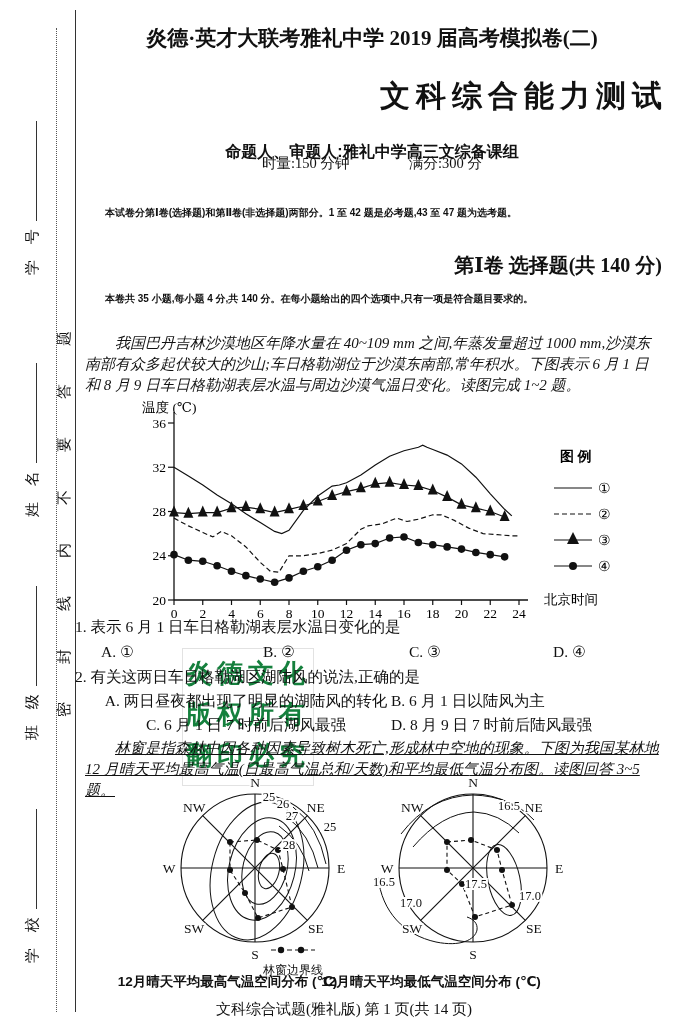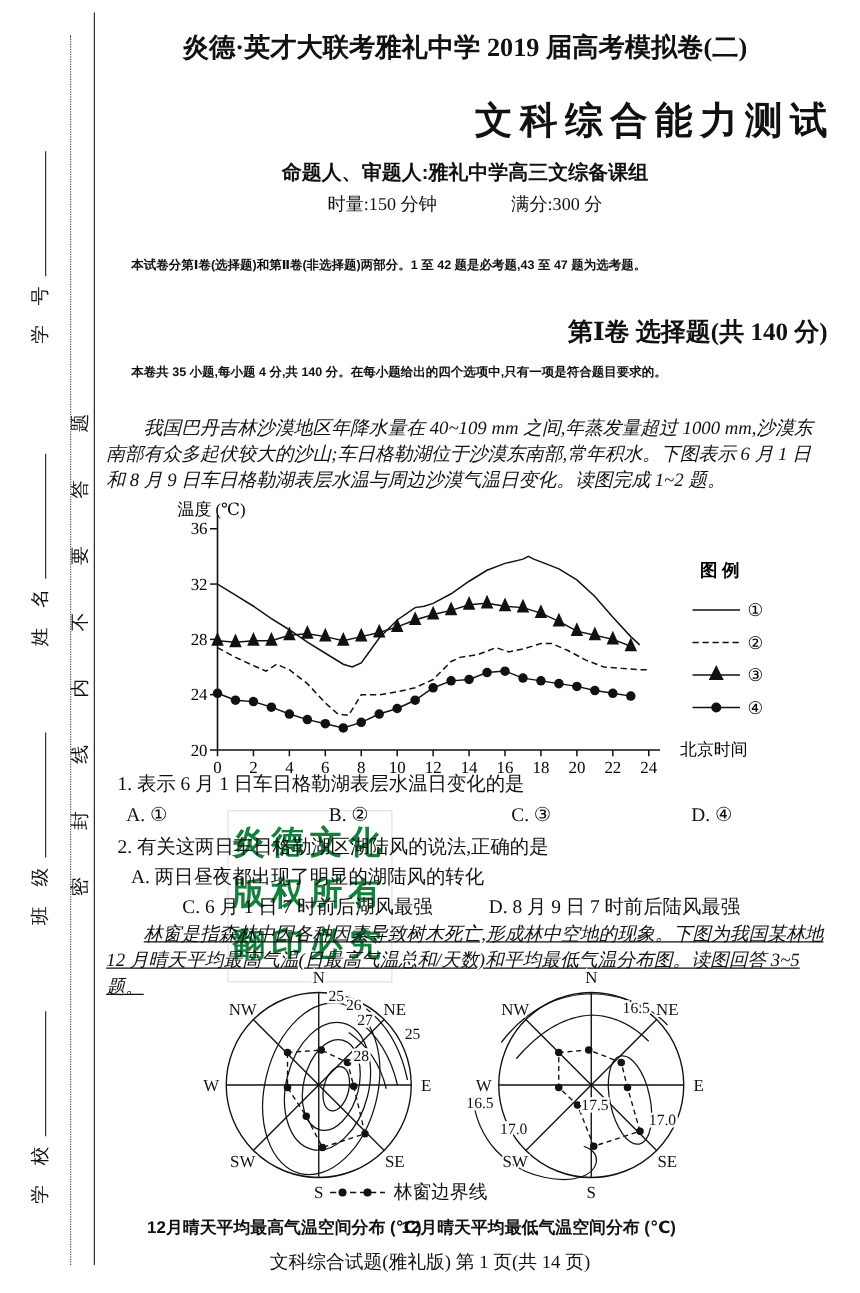--- a/index.html
+++ b/index.html
@@ -26,51 +26,51 @@
     left:182px;top:648px;width:130px;height:132px;border:1px solid #e2e2e2;
     color:#15803d;font-weight:bold;font-size:26px;letter-spacing:5px;
     line-height:41px;text-align:center;padding-top:4px;
     font-family:"Liberation Serif",serif;
   }
   
   .hdr-series{left:76px;top:24px;width:592px;text-align:center;font-size:21px;font-weight:bold;
     font-family:Liberation Serif, serif;}
   .hdr-title{left:76px;top:76px;width:592px;text-align:right;font-size:30px;font-weight:bold;
     letter-spacing:6px;font-family:"Liberation Sans","DejaVu Sans",sans-serif;}
-  .hdr-authors{left:76px;top:128px;width:592px;text-align:center;font-size:16px;font-weight:bold;
+  .hdr-authors{left:76px;top:142px;width:592px;text-align:center;font-size:16px;font-weight:bold;
     font-family:"Liberation Sans","DejaVu Sans",sans-serif;}
   .hdr-meta{left:76px;top:154px;width:592px;text-align:center;font-size:14.5px;}
   .hdr-meta span{margin:0 28px;}
   
   .para-hei{left:85px;top:0;width:577px;font-size:10px;line-height:22px;font-weight:bold;
     font-family:"Liberation Sans","DejaVu Sans",sans-serif;text-indent:2em;}
   .intro{top:202px;}
   .sec-title{left:85px;top:252px;width:577px;text-align:right;font-size:20px;font-weight:bold;}
   .sec-note{top:288px;}
   .para-kai{left:85px;top:0;width:577px;font-size:15px;line-height:21px;font-style:italic;
     text-indent:2em;}
   .passage1{top:333px;font-style:italic;}
   .passage2{top:738px;text-decoration:underline;}
   
-  .qstem{left:94px;width:590px;font-size:15.5px;}
+  .qstem{left:75px;width:590px;font-size:15.5px;}
   .q1stem{top:617px;}
   .q1opts{left:101px;top:643px;width:580px;font-size:15.5px;display:flex;}
   .q1opts span:nth-child(1){width:162px;}
   .q1opts span:nth-child(2){width:146px;}
   .q1opts span:nth-child(3){width:144px;}
   .q2stem{top:667px;}
   .q2row{left:101px;width:580px;font-size:15.5px;display:flex;}
   .q2row span:nth-child(1){width:290px;text-align:center;}
   .q2row1{top:691px;}
   .q2row2{top:715px;}
   
   .line-chart{left:136px;top:398px;}
   .polar-left{left:158px;top:774px;}
   .polar-right{left:368px;top:774px;}
-  .gap-legend{left:263px;top:944px;font-size:15px;display:flex;align-items:center;gap:6px;}
+  .gap-legend{left:263px;top:944px;font-size:12px;display:flex;align-items:center;gap:6px;flex-direction:column;}
   .caption{position:absolute;font-size:13.5px;font-weight:bold;text-align:center;
     font-family:"Liberation Sans","DejaVu Sans",sans-serif;}
   .cap1{left:85px;top:973px;width:285px;}
   .cap2{left:300px;top:973px;width:262px;}
   .footer{left:0;top:1000px;width:688px;text-align:center;font-size:15px;}
   svg text{font-family:"Liberation Serif","DejaVu Serif",serif;}
 </style>
 </head>
 <body>
 
@@ -226,20 +226,21 @@
   <span>C. ③</span>
   <span>D. ④</span>
 </div>
 
 <div class="abs qstem q2stem">
   <span>2.</span>
   <span>有关这两日车日格勒湖区湖陆风的说法,正确的是</span>
 </div>
 <div class="abs q2row q2row1">
   <span>A. 两日昼夜都出现了明显的湖陆风的转化</span>
+  <span>B. 6 月 1 日以陆风为主</span>
 </div>
 <div class="abs q2row q2row2">
   <span>C. 6 月 1 日 7 时前后湖风最强</span>
   <span>D. 8 月 9 日 7 时前后陆风最强</span>
 </div>
 
 <div class="abs para-kai passage2">林窗是指森林中因各种因素导致树木死亡,形成林中空地的现象。下图为我国某林地 12 月晴天平均最高气温(日最高气温总和/天数)和平均最低气温分布图。读图回答 3~5 题。</div>
 
 <svg class="abs polar-left" width="200" height="196">
     <circle cx="97" cy="94" r="74" fill="none" stroke="#111" stroke-width="1.1"></circle>

